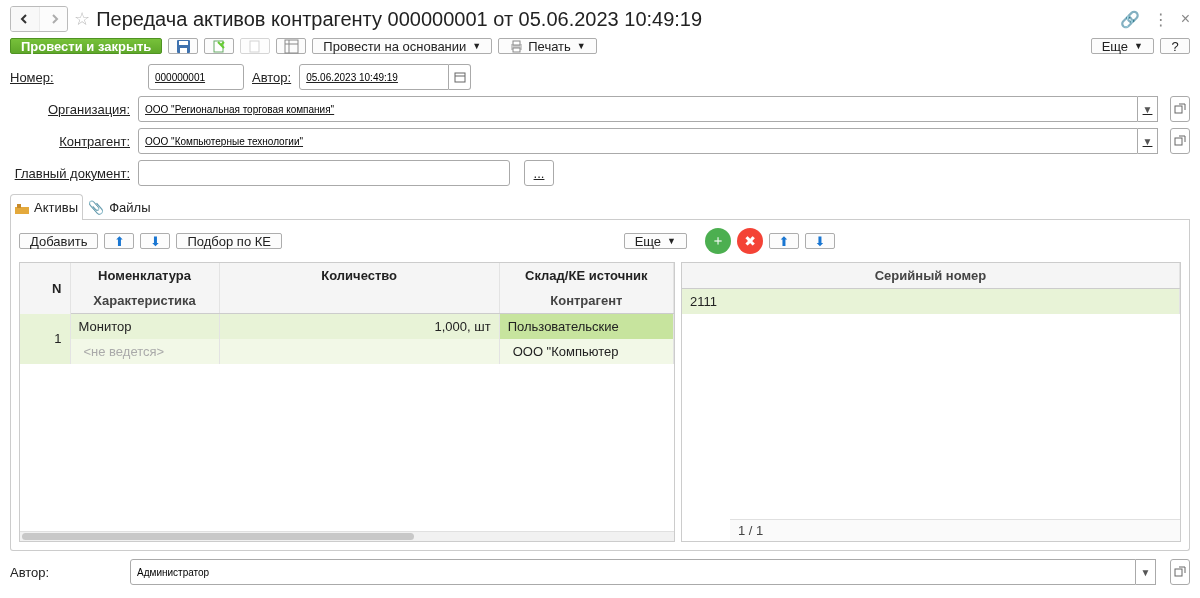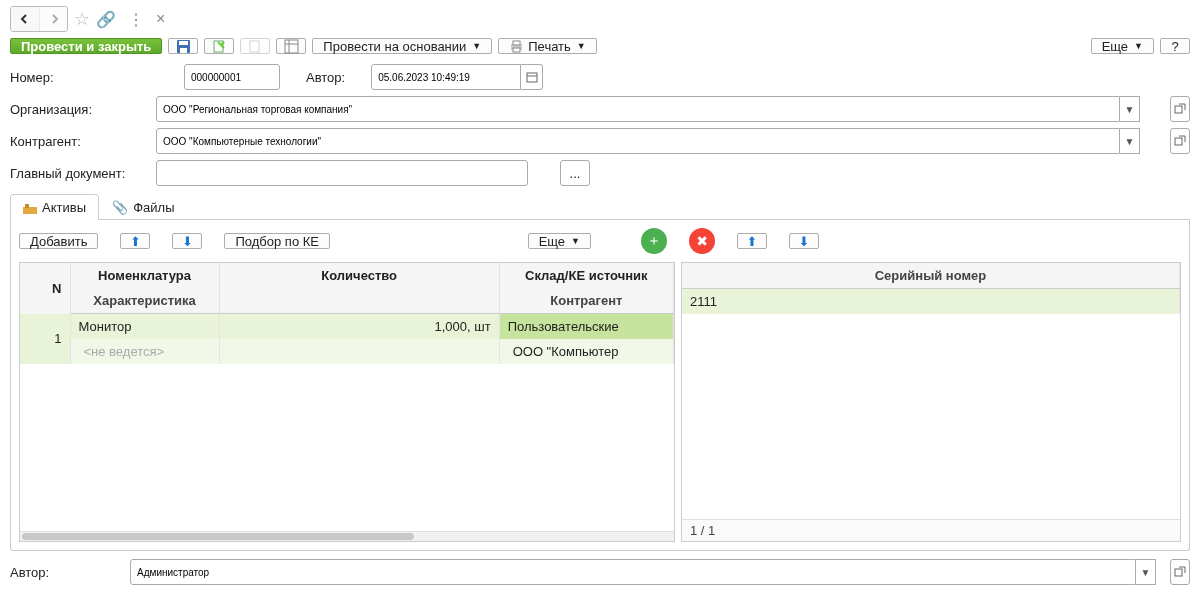--- a/index.html
+++ b/index.html
@@ -10,56 +10,56 @@
   .nav-btn + .nav-btn { border-left: 1px solid #ccc; }
   .star { color: #bbb; font-size: 18px; }
   .title-text { font-size: 20px; flex: 1; white-space: nowrap; }
   .title-right { display: flex; gap: 12px; color: #888; font-size: 16px; }
   .toolbar { display: flex; align-items: center; gap: 6px; margin-bottom: 10px; }
   .btn { height: 16px; padding: 0 10px; border: 1px solid #adadad; border-radius: 2px; background: #fcfcfc; display: inline-flex; align-items: center; gap: 4px; cursor: pointer; font-size: 13px; }
   .btn.icon-only { width: 30px; padding: 0; justify-content: center; }
   .btn.primary { background: linear-gradient(#77c13a,#5fa82a); border-color: #4f9323; color: #fff; font-weight: bold; }
   .btn .caret { font-size: 9px; margin-left: 2px; }
   .toolbar-spacer { flex: 1; }
-  .form-row { display: flex; align-items: center; gap: 26px; margin-bottom: 6px; }
+  .form-row { display: flex; align-items: center; gap: 8px; margin-bottom: 6px; text-decoration: underline; }
   .label { white-space: nowrap; color: #222; }
-  .w-lbl { width: 120px; }
+  .w-lbl { width: 120px; text-align: right; }
   input[type=text] { height: 26px; border: 1px solid #aaa; border-radius: 3px; padding: 0 6px; font-size: 10px; }
   .input-date { display: flex; align-items: center; }
   .date-btn { width: 22px; height: 26px; border: 1px solid #aaa; border-left: none; border-radius: 0 3px 3px 0; display: flex; align-items: center; justify-content: center; background: #fff; cursor: pointer; color: #555; }
   .select-wrap { display: flex; flex: 1; }
   .select-wrap input { flex: 1; border-radius: 3px 0 0 3px; }
   .sel-btn { width: 20px; height: 26px; border: 1px solid #aaa; border-left: none; background: #fff; display: flex; align-items: center; justify-content: center; cursor: pointer; color: #555; font-size: 10px; }
   .sel-btn.ext { border-radius: 0; margin-left: 4px; border-left: 1px solid #aaa; border-radius: 3px; }
   .dots-btn { width: 30px; height: 26px; border: 1px solid #aaa; border-radius: 3px; margin-left: 6px; background: #fff; display: flex; align-items: center; justify-content: center; cursor: pointer; }
   .tabs { display: flex; border-bottom: 1px solid #ccc; margin-top: 8px; }
-  .tab { padding: 5px 12px; border: 1px solid transparent; border-bottom: none; display: flex; align-items: center; gap: 5px; cursor: pointer; margin-bottom: -1px; }
+  .tab { padding: 5px 4px; border: 1px solid transparent; border-bottom: none; display: flex; align-items: center; gap: 5px; cursor: pointer; margin-bottom: -1px; }
   .tab.active { border-color: #ccc; background: #fff; border-radius: 4px 4px 0 0; }
   .tab-body { border: 1px solid #ccc; border-top: none; padding: 8px; border-radius: 0 0 3px 3px; }
-  .sub-toolbar { display: flex; align-items: center; gap: 22px; margin-bottom: 8px; }
+  .sub-toolbar { display: flex; align-items: center; gap: 6px; margin-bottom: 8px; }
   .round-btn { width: 26px; height: 26px; border-radius: 50%; display: flex; align-items: center; justify-content: center; color: #fff; font-size: 14px; cursor: pointer; }
   .round-green { background: #4caf50; }
   .round-red { background: #f44336; }
   .grids { display: flex; gap: 6px; }
   .grid-left { flex: 1; border: 1px solid #ccc; height: 280px; display: flex; flex-direction: column; overflow: hidden; }
   .grid-right { width: 500px; border: 1px solid #ccc; height: 280px; display: flex; flex-direction: column; overflow: hidden; }
   table { border-collapse: collapse; width: 100%; font-size: 13px; }
   th, td { padding: 5px 8px; border-right: 1px solid #e3e3e3; white-space: nowrap; }
   thead { background: #f5f5f5; }
   thead tr.h1 th { border-bottom: none; }
   thead tr.h2 th { color: #444; border-bottom: 1px solid #ccc; }
   tbody tr.sel td { background: #e8f3d7; }
   tbody tr.sel2 td { background: #f2f8e7; padding-left: 13px; }
   .col-n { width: 50px; text-align: right; }
   .col-qty { text-align: right; }
   .placeholder { color: #aaa; }
   .grid-fill { flex: 1; }
   .scrollbar-h { height: 10px; background: #f1f1f1; border-top: 1px solid #e0e0e0; position: relative; }
   .scrollbar-h .thumb { position: absolute; left: 2px; top: 1px; height: 7px; width: 60%; background: #c8c8c8; border-radius: 4px; }
-  .pager { padding: 3px 8px; color: #444; background: #fafafa; border-top: 1px solid #e0e0e0; text-align: left; }
+  .pager { padding: 3px 8px; color: #444; background: #fafafa; border-top: 1px solid #e0e0e0; text-align: left; margin-left: 48px; }
   .footer-row { display: flex; align-items: center; gap: 10px; margin-top: 8px; }
   .cell-sel-hl { background: #c7e49e !important; }
   svg { display: block; }
 </style>
 </head>
 <body>
 
 <div class="titlebar">
   <div class="nav-group">
     <div class="nav-btn">
@@ -67,20 +67,21 @@
           <path d="M7 2L3 6l4 4" stroke="#333" stroke-width="2" fill="none"></path>
         </svg>
     </div>
     <div class="nav-btn" style="opacity:.4">
       <svg width="12" height="12" viewBox="0 0 12 12">
           <path d="M5 2l4 4-4 4" stroke="#333" stroke-width="2" fill="none"></path>
         </svg>
     </div>
   </div>
   <span class="star">☆</span>
+  <span class="title-text">Передача активов контрагенту 000000001 от 05.06.2023 10:49:19</span>
   <div class="title-right">
     <span>🔗</span>
     <span>⋮</span>
     <span>×</span>
   </div>
 </div>
 
 <div class="toolbar">
   <div class="btn primary">Провести и закрыть</div>
   <div class="btn icon-only">

